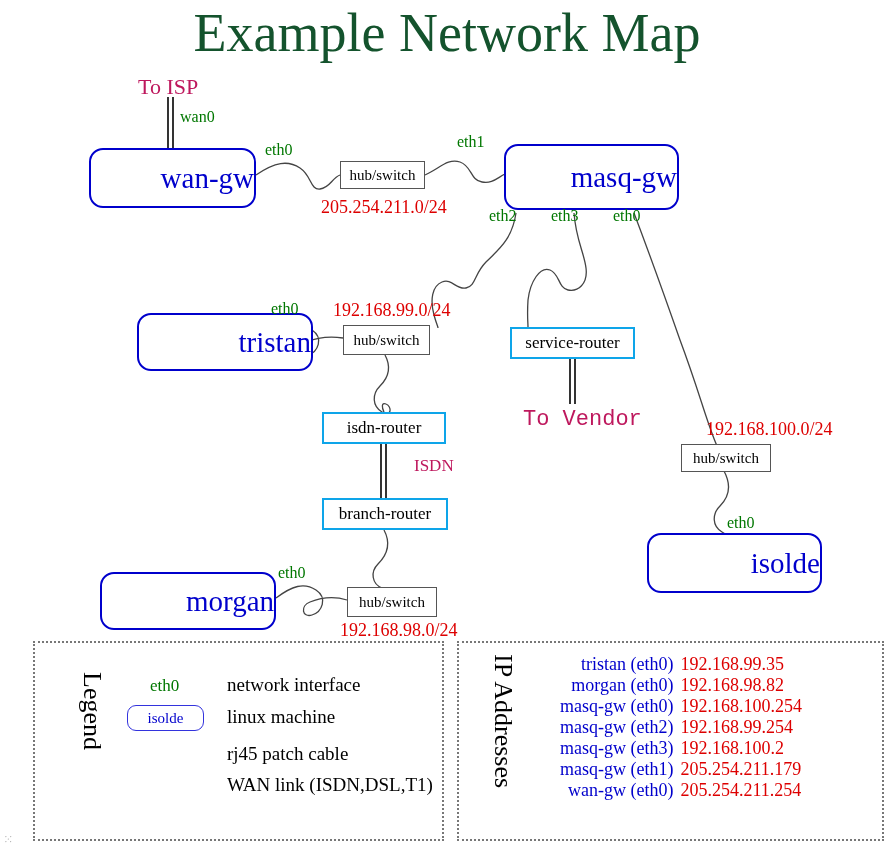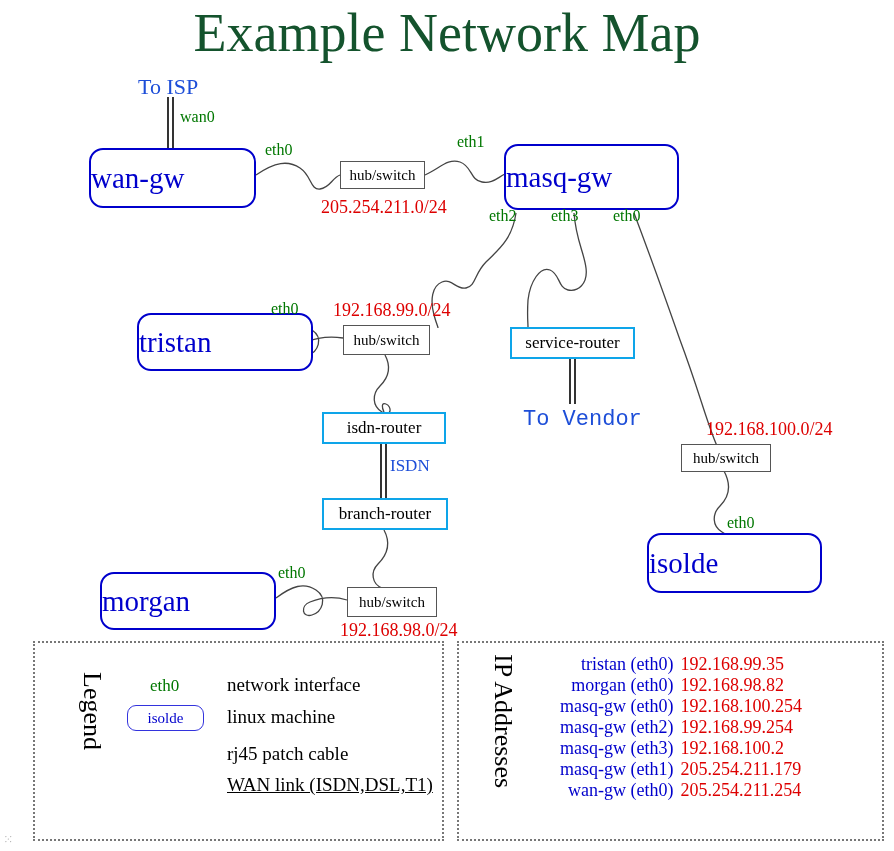--- a/index.html
+++ b/index.html
@@ -43,21 +43,21 @@
   .machine {
     position: absolute;
     border: 2px solid #0000cc;
     border-radius: 14px;
     background: #ffffff;
     color: #0000cc;
     font-family: "Liberation Serif", serif;
     font-size: 29px;
     display: flex;
     align-items: center;
-    justify-content: flex-start;
+    justify-content: flex-end;
     box-sizing: border-box;
   }
 
   
   .equip {
     position: absolute;
     border: 1.5px solid #555555;
     background: #ffffff;
     color: #000000;
     font-family: "Liberation Serif", serif;
@@ -82,27 +82,28 @@
   }
   .subnet {
     position: absolute;
     color: #dd0000;
     font-family: "Liberation Serif", serif;
     font-size: 18px;
     white-space: nowrap;
   }
   .plain {
     position: absolute;
-    color: #1d4ed8;
+    color: #be185d;
     font-family: "Liberation Serif", serif;
     font-size: 22px;
     white-space: nowrap;
   }
   .plain.small {
     font-size: 17px;
+    margin-left: 24px;
   }
 
   
   .panel {
     position: absolute;
     border: 2px dotted #777777;
     background: #ffffff;
     box-sizing: border-box;
   }
   .panel-title {
@@ -299,21 +300,21 @@
   <div class="legend-iface" style="left:150px; top:676px;">eth0</div>
   <div class="legend-label" style="left:227px; top:674px;">network interface</div>
 
   <div class="legend-machine" style="left:127px; top:705px; width:77px; height:26px;">
     <span>isolde</span>
   </div>
   <div class="legend-label" style="left:227px; top:706px;">linux machine</div>
 
   <div class="legend-label" style="left:227px; top:743px;">rj45 patch cable</div>
 
-  <div class="legend-label" style="left:227px; top:774px;text-decoration:underline;">WAN link (ISDN,DSL,T1)</div>
+  <div class="legend-label" style="left:227px; top:774px;">WAN link (ISDN,DSL,T1)</div>
 
   <div class="panel" style="left:457px; top:641px; width:427px; height:200px;"></div>
 
   <div class="panel-title" style="left:518px; top:654px;">IP Addresses</div>
 
   <table class="ip-table" style="left:560px; top:654px;">
     <tbody>
       <tr>
         <td class="ip-host">tristan (eth0)</td>
         <td class="ip-addr">192.168.99.35</td>

